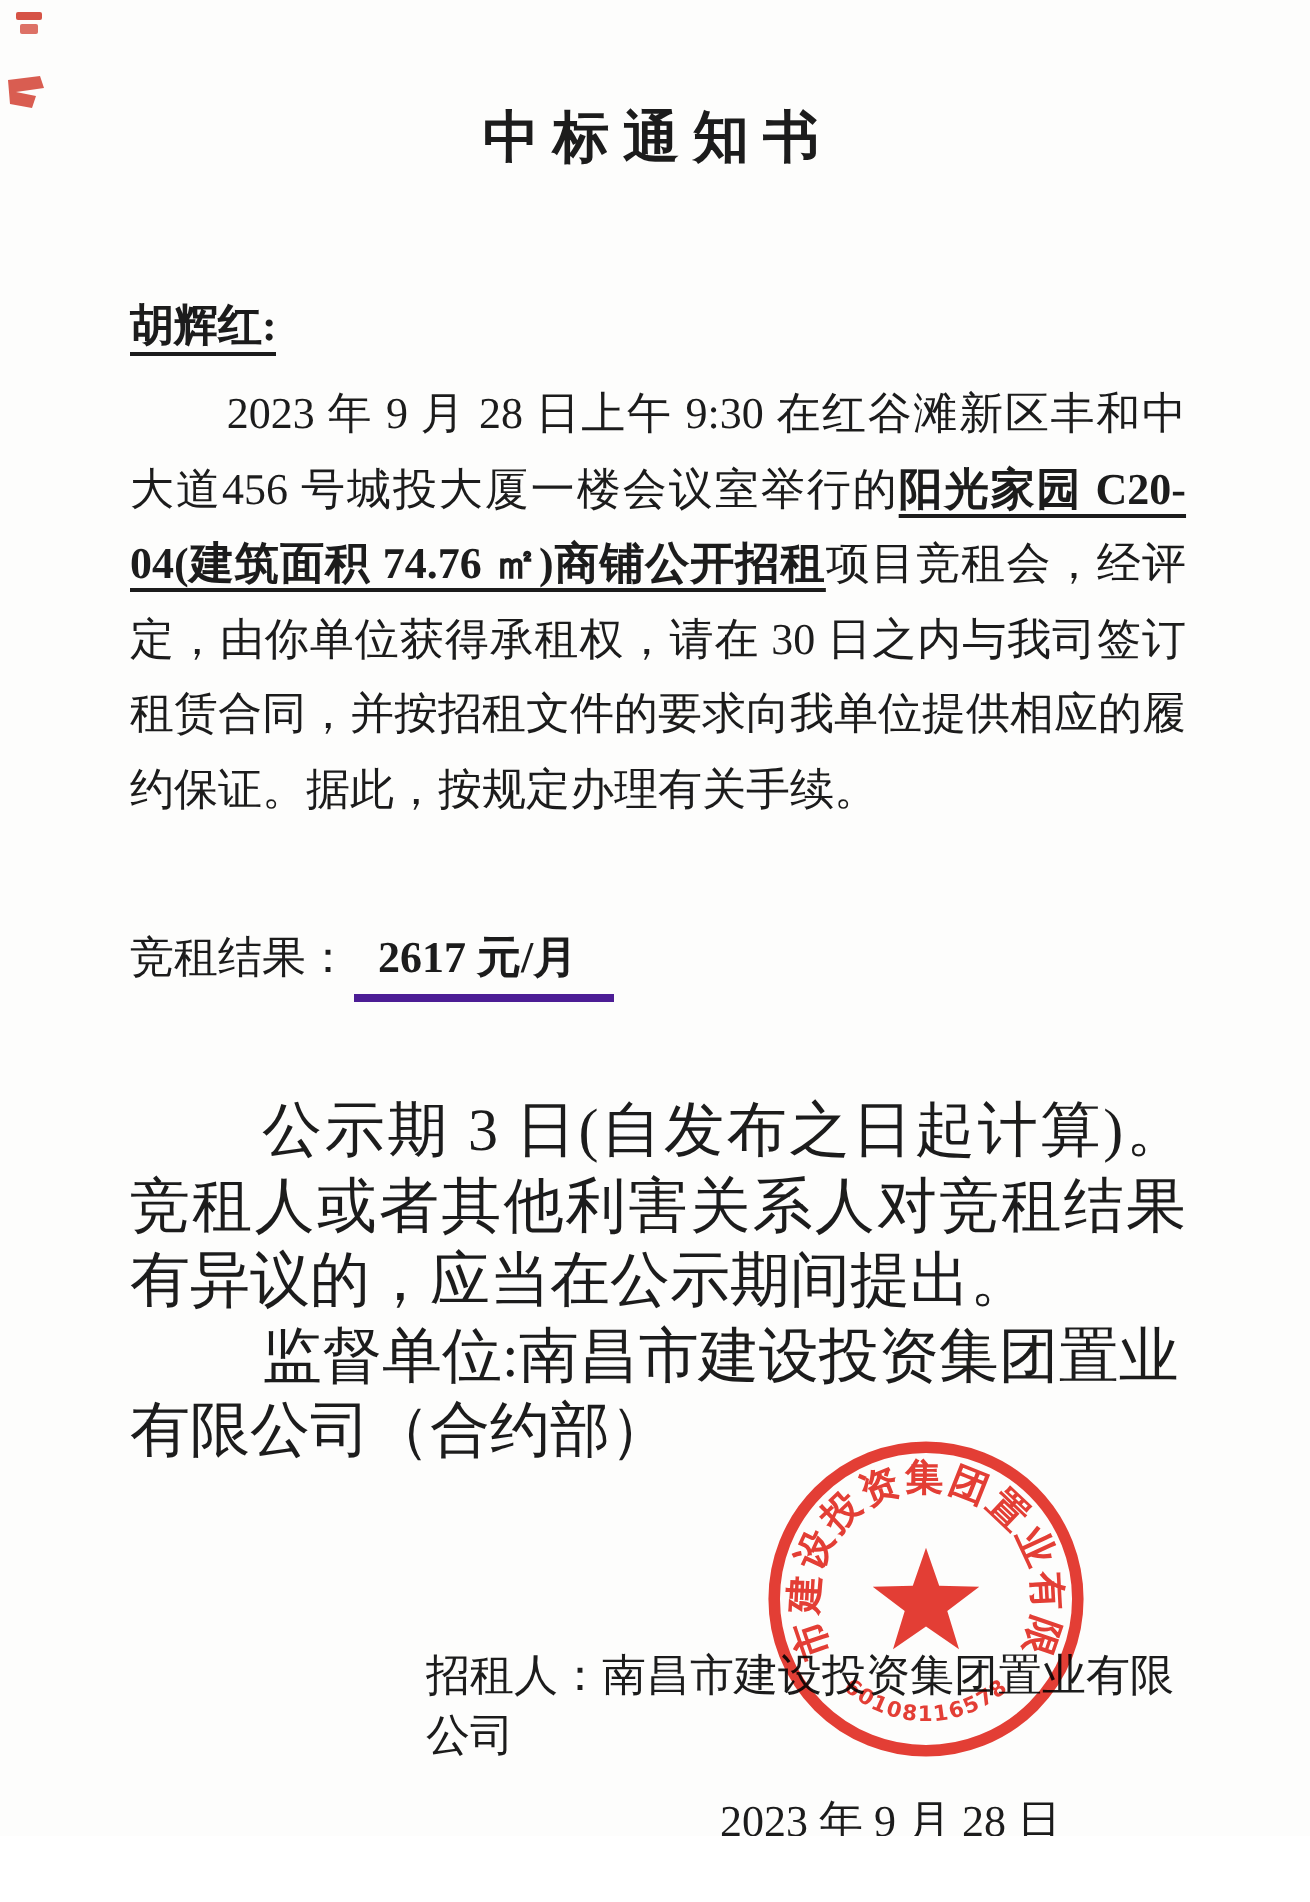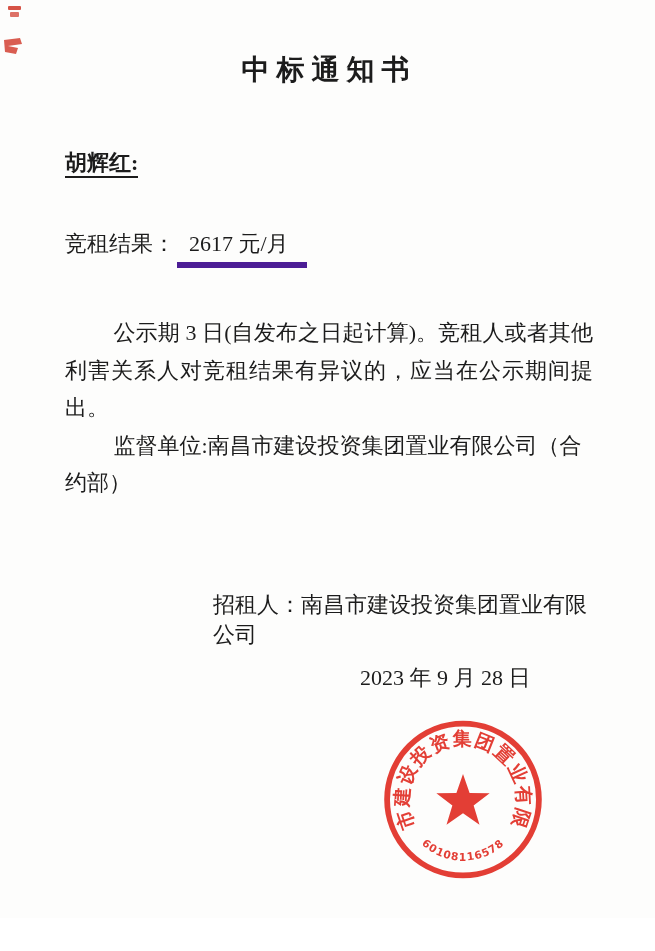--- a/index.html
+++ b/index.html
@@ -49,29 +49,29 @@
     text-underline-offset:5px;
   }
   .result-line{
     margin-top:50px;
     font-size:22px;
     line-height:32px;
   }
   .result-label{font-weight:normal;}
   .result-value{
     display:inline-block;
-    font-weight:normal;
-    border-bottom:6px solid #4c1d95;
+    font-weight:bold;
+    border-bottom:4px solid #4c1d95;
     padding:0 18px 2px 12px;
     margin-left:2px;
     text-align:right;
   }
   .block2{
     margin-top:46px;
-    font-size:22px;
+    font-size:30px;
     line-height:37.5px;
   }
   .notice{
     text-align:justify;
     text-indent:2.2em;
   }
   .ind{ text-indent:2.2em; }
   .lessor-line{
     margin-top:88px;
     padding-left:148px;
@@ -110,20 +110,23 @@
   </svg>
 
   <div class="doc">
 
     <div class="title">中标通知书</div>
 
     <div class="salutation">
       <span class="uline">胡辉红:</span>
     </div>
 
+    <div class="para1">
+      <span>2023 年 9 月 28 日上午 9:30 在红谷滩新区丰和中大道456 号城投大厦一楼会议室举行的</span><span class="hl">阳光家园 C20-04(建筑面积 74.76 ㎡)商铺公开招租</span><span>项目竞租会，经评定，由你单位获得承租权，请在 30 日之内与我司签订租赁合同，并按招租文件的要求向我单位提供相应的履约保证。据此，按规定办理有关手续。</span>
+    </div>
 
     <div class="result-line">
       <span class="result-label">竞租结果：</span><span class="result-value">2617 元/月</span>
     </div>
 
     <div class="block2">
       <div class="notice">公示期 3 日(自发布之日起计算)。竞租人或者其他利害关系人对竞租结果有异议的，应当在公示期间提出。</div>
       <div class="ind">监督单位:南昌市建设投资集团置业有限公司（合约部）</div>
     </div>
 

